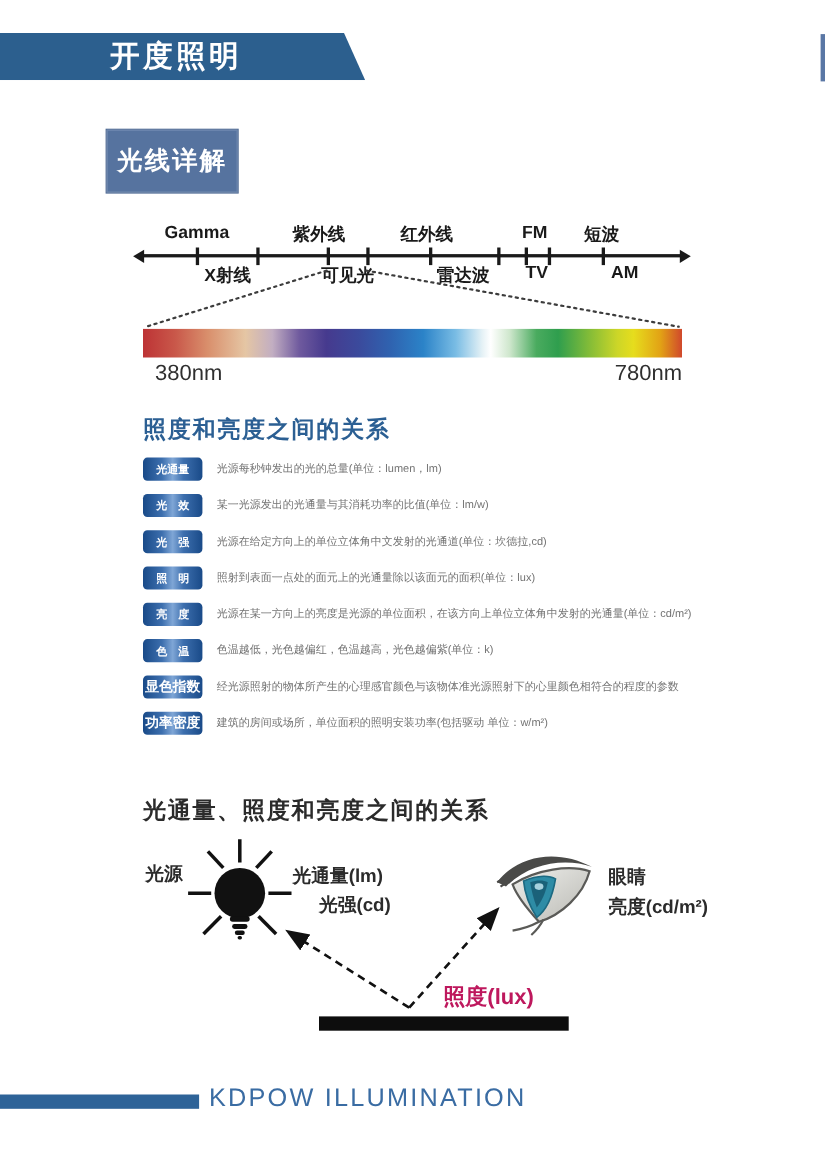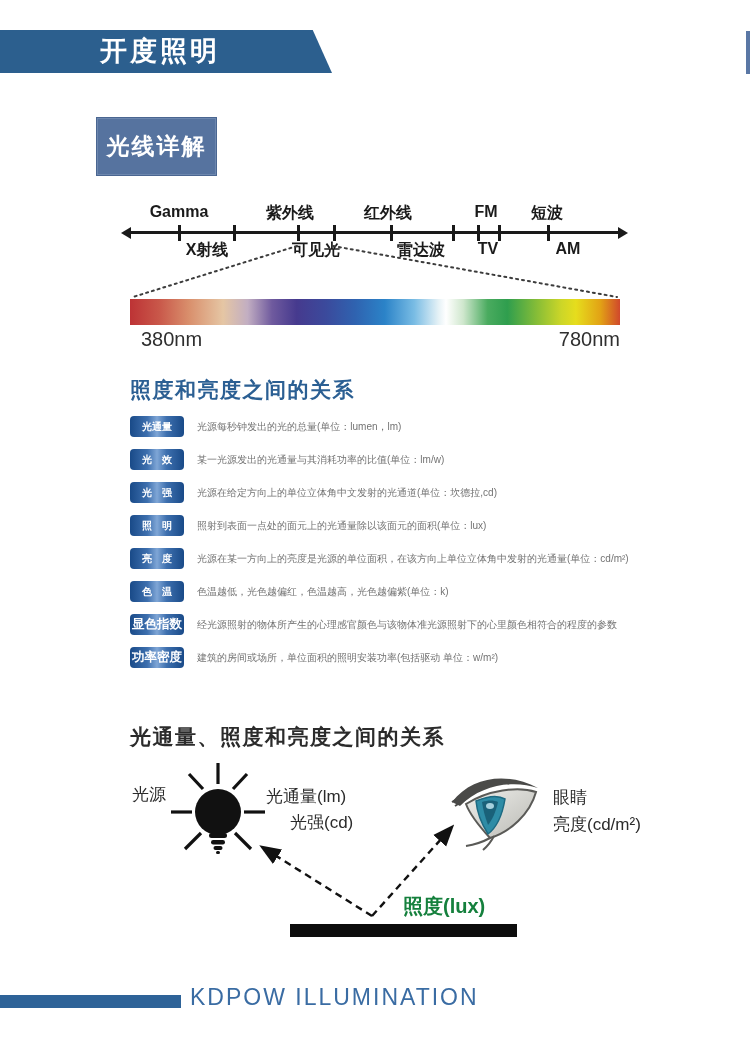--- a/index.html
+++ b/index.html
@@ -51,23 +51,23 @@
   .def-list { position:absolute; left:130px; top:415px; width:528px; }
   .def-row { display:flex; align-items:flex-start; margin-bottom:10px; }
   .badge { flex:0 0 54px; height:21px; margin-top:1px; border-radius:4px;
            background:linear-gradient(90deg,#194a88 0%,#3d6fae 32%,#7fa6d6 50%,#3d6fae 68%,#194a88 100%);
            color:#ffffff; font-size:10px; font-weight:bold;
            display:flex; align-items:center; justify-content:center; white-space:nowrap; }
   .badge-sm { font-size:12.5px; letter-spacing:0; }
   .def-text { margin-left:13px; font-size:10px; line-height:23px; color:#737373; }
 
   
-  .dlabel { position:absolute; font-size:17px; font-weight:400; color:#2b2b2b; white-space:nowrap; }
+  .dlabel { position:absolute; font-size:17px; font-weight:700; color:#2b2b2b; white-space:nowrap; }
   .surface-bar { position:absolute; left:290px; top:924px; width:227px; height:13px; background:#0d0d0d; }
-  .lux-label { position:absolute; left:403px; top:893px; font-size:20px; font-weight:600; color:#15803d; }
+  .lux-label { position:absolute; left:403px; top:893px; font-size:20px; font-weight:600; color:#be185d; }
 
   .overlay-svg { position:absolute; left:0; top:0; width:750px; height:1061px; pointer-events:none; }
   .icon-svg { position:absolute; pointer-events:none; }
 
   
   .footer-bar { position:absolute; left:0; top:995px; width:181px; height:13px; background:#2e6398; }
   .footer-text { position:absolute; left:190px; top:984px; font-size:23px; font-weight:500;
                  color:#3a6ca3; letter-spacing:2px; }
 </style>
 </head>

